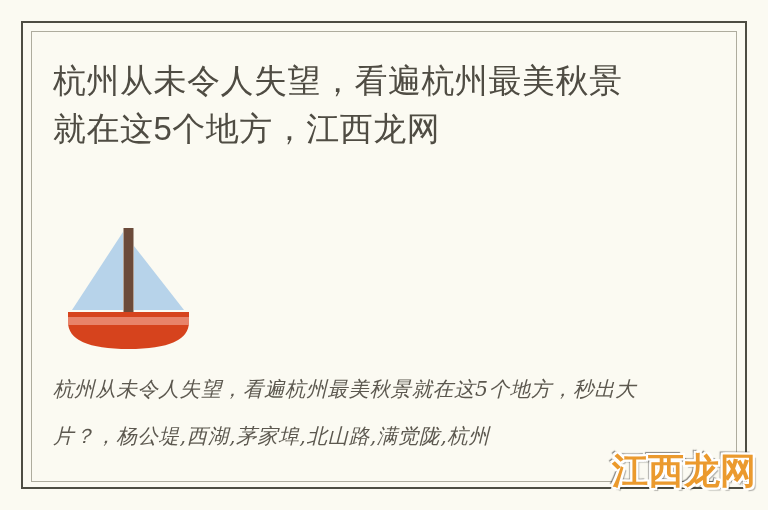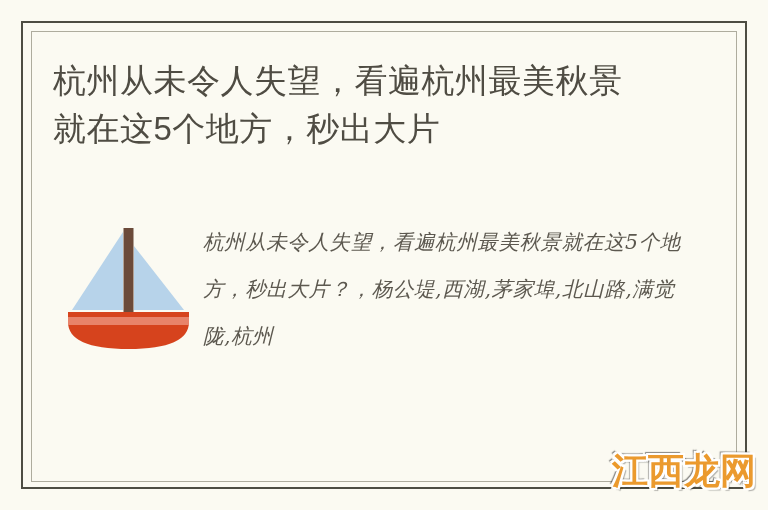--- a/index.html
+++ b/index.html
@@ -50,21 +50,22 @@
     white-space: pre-line;
   }
 
   
   .body-row {
     position: absolute;
     left: 53px;
     top: 210px;
     width: 640px;
     display: flex;
-    align-items: flex-end;
+    align-items: flex-start;
+    flex-direction: column;
   }
 
   .thumb {
     width: 150px;
     flex: 0 0 150px;
     height: 150px;
     position: relative;
   }
 
   .boat-svg {
@@ -106,21 +107,21 @@
        3px  3px 1px rgba(40,40,40,0.35);
     white-space: nowrap;
   }
 </style>
 </head>
 <body>
 
 <div class="card-outer"></div>
 <div class="card-inner"></div>
 
-<div class="title">杭州从未令人失望，看遍杭州最美秋景就在这5个地方，秒出大片</div>
+<div class="title">杭州从未令人失望，看遍杭州最美秋景就在这5个地方，江西龙网</div>
 
 <div class="body-row">
 
   <div class="thumb">
     <svg class="boat-svg" viewBox="0 0 125 132">
 
       <polygon points="57,14 57,92 6,92" fill="#b7d3ea"></polygon>
 
       <polygon points="68,28 68,92 118,92" fill="#b7d3ea"></polygon>
 

